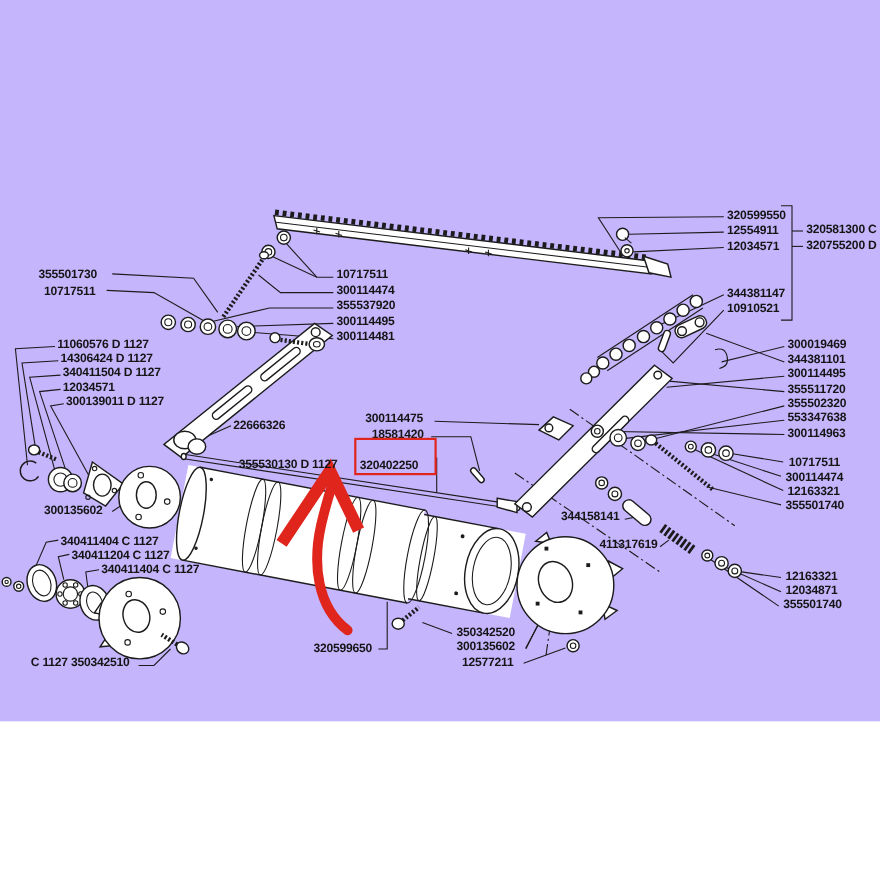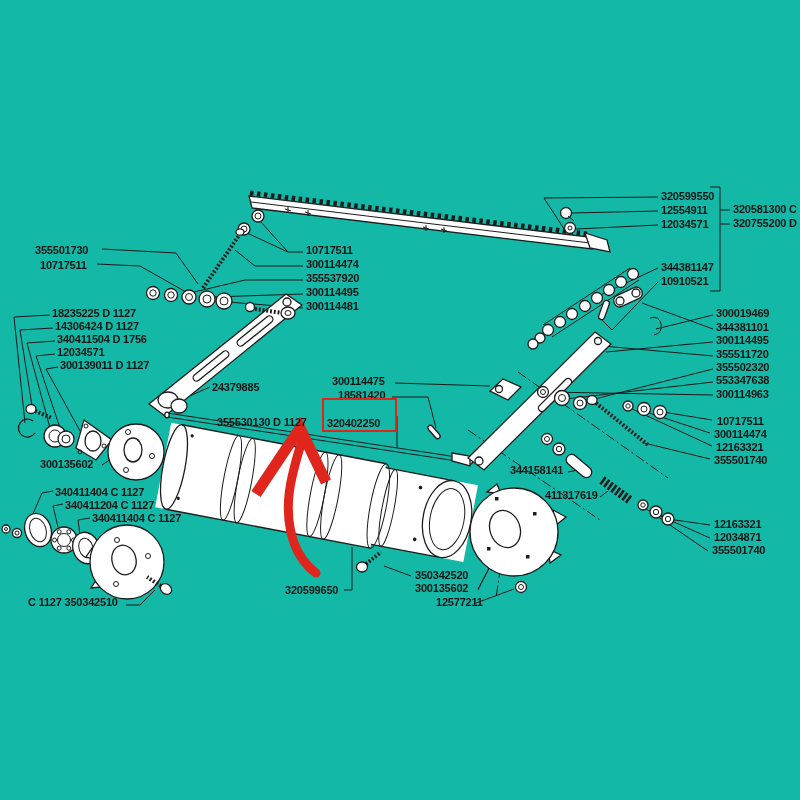--- a/index.html
+++ b/index.html
@@ -1,17 +1,17 @@
 <!DOCTYPE html>
 <html style="--ink: #1c1c1c; --hl: #e0251c;"><head>
 <meta charset="utf-8">
 <style>
   :root{ --ink:#1c1c1c; --hl:#e0251c; }
   html,body{margin:0;padding:0;background:#fff;}
-  .stage{position:relative;width:800px;height:800px;overflow:hidden;background:#14b8a6;
+  .stage{position:relative;width:800px;height:656px;overflow:hidden;background:#c4b5fd;
          font-family:"Liberation Sans", sans-serif;}
   svg{position:absolute;left:0;top:0;}
   #labels{position:absolute;left:0;top:0;width:800px;height:800px;}
   .part-label{position:absolute;font-size:11px;font-weight:bold;color:#151515;
               letter-spacing:-0.2px;white-space:nowrap;line-height:12px;}
   .part-label.highlight{border:2px solid var(--hl);padding:17px 15px 1px 3px;}
   .ln{stroke:var(--ink);fill:none;stroke-width:1.3;}
   .lt{stroke:var(--ink);fill:none;stroke-width:1;}
   .fw{fill:#fff;stroke:var(--ink);stroke-width:1.3;}
   .fd{fill:var(--ink);stroke:none;}
@@ -342,27 +342,27 @@
       <div class="part-label" style="left: 733px; top: 217px;">320755200 D</div>
       <div class="part-label" style="left: 661px; top: 261px; text-align: center;">344381147</div>
       <div class="part-label" style="left: 661px; top: 275px;">10910521</div>
       <div class="part-label" style="left: 35px; top: 244px;">355501730</div>
       <div class="part-label" style="left: 40px; top: 259px;">10717511</div>
       <div class="part-label" style="left: 306px; top: 244px;">10717511</div>
       <div class="part-label" style="left: 306px; top: 258px;">300114474</div>
       <div class="part-label" style="left: 306px; top: 272px;">355537920</div>
       <div class="part-label" style="left: 306px; top: 286px;">300114495</div>
       <div class="part-label" style="left: 306px; top: 300px;">300114481</div>
-      <div class="part-label" style="left: 52px; top: 307px;">18235225 D 1127</div>
+      <div class="part-label" style="left: 52px; top: 307px;">11060576 D 1127</div>
       <div class="part-label" style="left: 55px; top: 320px;">14306424 D 1127</div>
-      <div class="part-label" style="left: 57px; top: 333px;">340411504 D 1756</div>
+      <div class="part-label" style="left: 57px; top: 333px;">340411504 D 1127</div>
       <div class="part-label" style="left: 57px; top: 346px;">12034571</div>
       <div class="part-label" style="left: 60px; top: 359px; text-align: center;">300139011 D 1127</div>
       <div class="part-label" style="left: 217px; top: 368px; margin-top: 48px;">355530130 D 1127</div>
-      <div class="part-label" style="left: 212px; top: 381px;">24379885</div>
+      <div class="part-label" style="left: 212px; top: 381px;">22666326</div>
       <div class="part-label" style="left: 332px; top: 375px;">300114475</div>
       <div class="part-label" style="left: 338px; top: 389px;">18581420</div>
       <div class="part-label highlight" style="left: 322px; top: 398px;">320402250</div>
       <div class="part-label" style="left: 716px; top: 307px;">300019469</div>
       <div class="part-label" style="left: 716px; top: 321px;">344381101</div>
       <div class="part-label" style="left: 716px; top: 334px;">300114495</div>
       <div class="part-label" style="left: 716px; top: 348px;">355511720</div>
       <div class="part-label" style="left: 716px; top: 361px;">355502320</div>
       <div class="part-label" style="left: 716px; top: 374px;">553347638</div>
       <div class="part-label" style="left: 716px; top: 388px;">300114963</div>
@@ -376,15 +376,15 @@
       <div class="part-label" style="left: 714px; top: 531px;">12034871</div>
       <div class="part-label" style="left: 712px; top: 544px;">355501740</div>
       <div class="part-label" style="left: 40px; top: 458px;">300135602</div>
       <div class="part-label" style="left: 55px; top: 486px;">340411404 C 1127</div>
       <div class="part-label" style="left: 65px; top: 499px; text-align: center;">340411204 C 1127</div>
       <div class="part-label" style="left: 92px; top: 512px;">340411404 C 1127</div>
       <div class="part-label" style="left: 28px; top: 596px;">C 1127 350342510</div>
       <div class="part-label" style="left: 285px; top: 584px;">320599650</div>
       <div class="part-label" style="left: 415px; top: 569px;">350342520</div>
       <div class="part-label" style="left: 415px; top: 582px;">300135602</div>
-      <div class="part-label" style="left: 436px; top: 596px;">12577211</div>
+      <div class="part-label" style="left: 420px; top: 596px;">12577211</div>
     </div>
 </div>
 
 </body></html>

